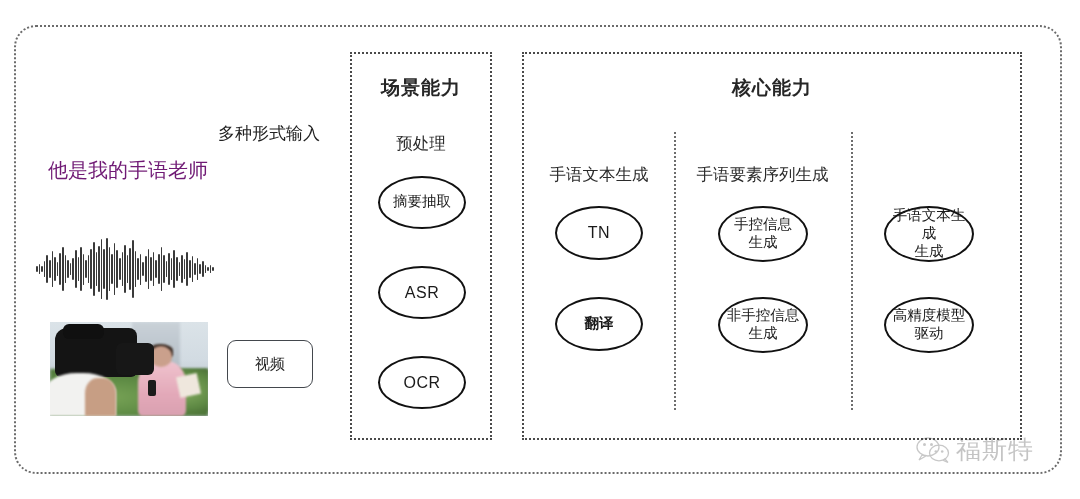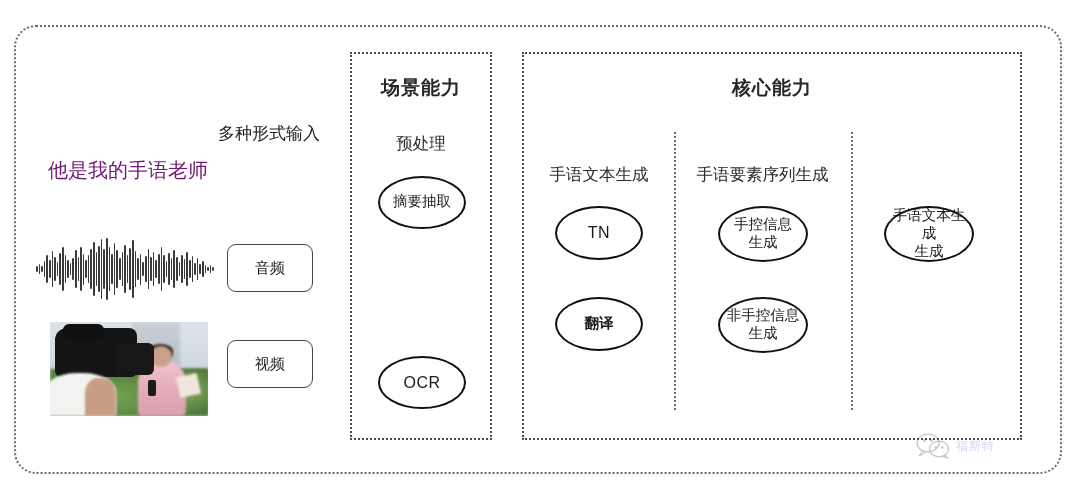--- a/index.html
+++ b/index.html
@@ -151,21 +151,21 @@
   .photo .arm{position:absolute;left:22%;bottom:0;width:20%;height:40%;
     background:#c79e84;border-radius:40% 40% 0 0;filter:blur(1px);}
 
   
   .watermark{
     position:absolute;left:915px;top:433px;
     display:flex;align-items:center;gap:5px;
     opacity:.30;
   }
   .watermark .wm-text{
-    font-size:12px;color:#8b5cf6;letter-spacing:1px;
+    font-size:25px;color:#404040;letter-spacing:1px;
   }
   .wm-icon{display:block;}
 </style>
 </head>
 <body>
 
 <div class="stage">
 
   <div class="outer-frame"></div>
 
@@ -239,21 +239,20 @@
       <i style="height:20%"></i>
       <i style="height:34%"></i>
     <i style="height:16%"></i>
       <i style="height:26%"></i>
       <i style="height:12%"></i>
     <i style="height:8%"></i>
       <i style="height:14%"></i>
       <i style="height:6%"></i>
   </div>
 
-  <div class="tag-box tag-audio">音频</div>
 
   <div class="photo">
     <div class="sky"></div>
     <div class="building"></div>
     <div class="hedge"></div>
     <div class="hedge2"></div>
     <div class="reporter-body"></div>
     <div class="reporter-hair"></div>
     <div class="reporter-head"></div>
     <div class="mic"></div>
@@ -267,20 +266,21 @@
 
   <div class="tag-box tag-video">视频</div>
 
   <div class="panel panel-scene">
     <div class="panel-title">场景能力</div>
 
     <div class="col-head" style="left:0;right:0;top:79px;">预处理</div>
 
     <div class="ellipse" style="left:26px;top:122px;width:88px;height:53px;font-family:Liberation Mono, monospace;">摘要抽取</div>
 
+    <div class="ellipse latin" style="left:26px;top:212px;width:88px;height:53px;">ASR</div>
 
     <div class="ellipse latin" style="left:26px;top:302px;width:88px;height:53px;">OCR</div>
   </div>
 
   <div class="panel panel-core">
     <div class="panel-title">核心能力</div>
 
     <div class="divider divider-1"></div>
     <div class="divider divider-2"></div>
 
@@ -289,20 +289,22 @@
     <div class="ellipse" style="left:31px;top:243px;width:88px;height:54px;font-weight:bold;">翻译</div>
 
     <div class="col-head" style="left:150px;width:177px;top:110px;">手语要素序列生成</div>
     <div class="ellipse" style="left:194px;top:152px;width:90px;height:56px;">手控信息
 生成</div>
     <div class="ellipse" style="left:194px;top:243px;width:90px;height:56px;">非手控信息
 生成</div>
 
     <div class="ellipse" style="left:360px;top:152px;width:90px;height:56px;">手语文本生成
 生成</div>
+    <div class="ellipse" style="left:360px;top:243px;width:90px;height:56px;">高精度模型
+驱动</div>
   </div>
 
   <div class="watermark">
     <svg class="wm-icon" width="36" height="26" viewBox="0 0 36 26" fill="none">
       <ellipse cx="13" cy="10" rx="11" ry="9" stroke="#4a4a4a" stroke-width="1.3" fill="none"></ellipse>
       <path d="M7 18 L4 23 L10 19.5 Z" fill="none" stroke="#4a4a4a" stroke-width="1.2"></path>
       <circle cx="9.5" cy="7.5" r="1.5" fill="#4a4a4a"></circle>
       <circle cx="16.5" cy="7.5" r="1.5" fill="#4a4a4a"></circle>
       <ellipse cx="24" cy="16" rx="9.5" ry="7.8" stroke="#4a4a4a" stroke-width="1.3" fill="#fff" fill-opacity="0.01"></ellipse>
       <circle cx="20.8" cy="14.5" r="1.3" fill="#4a4a4a"></circle>

